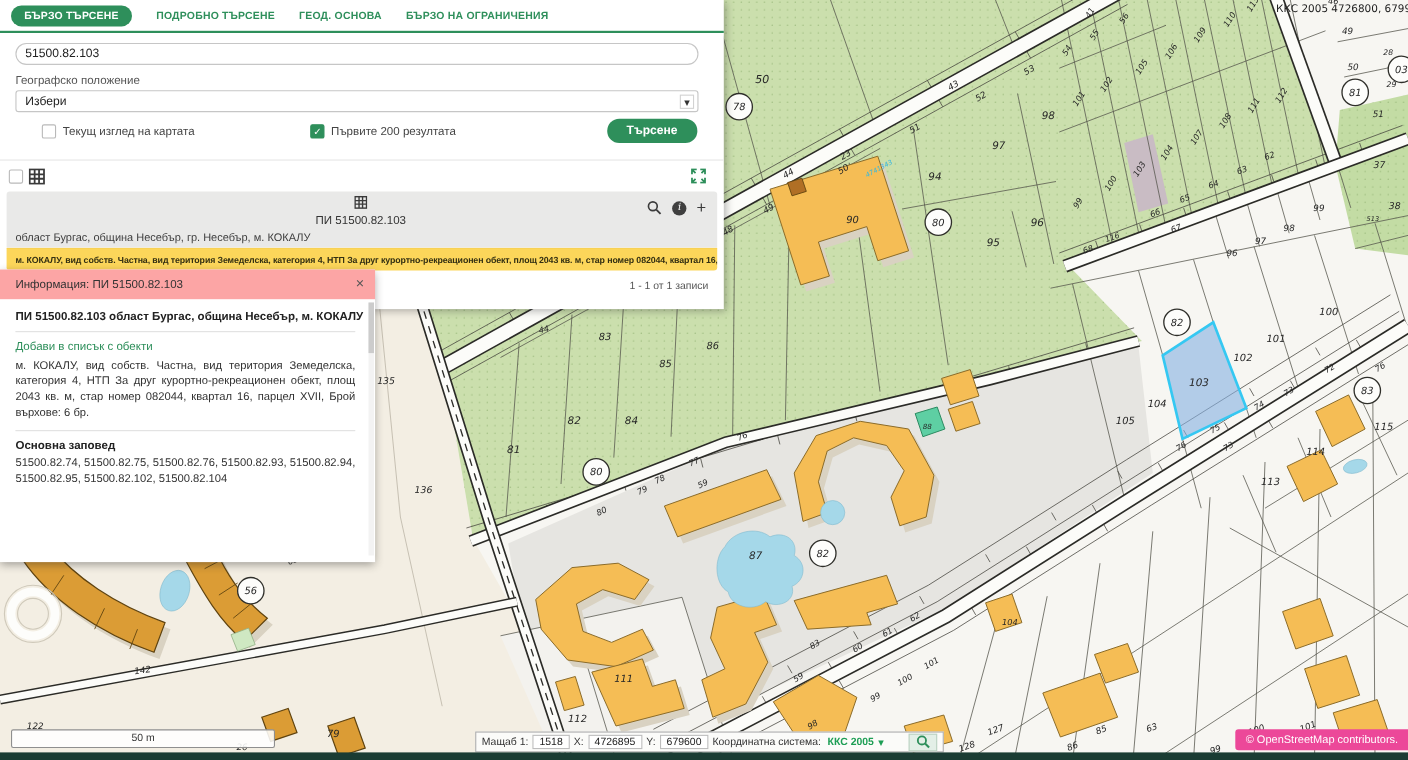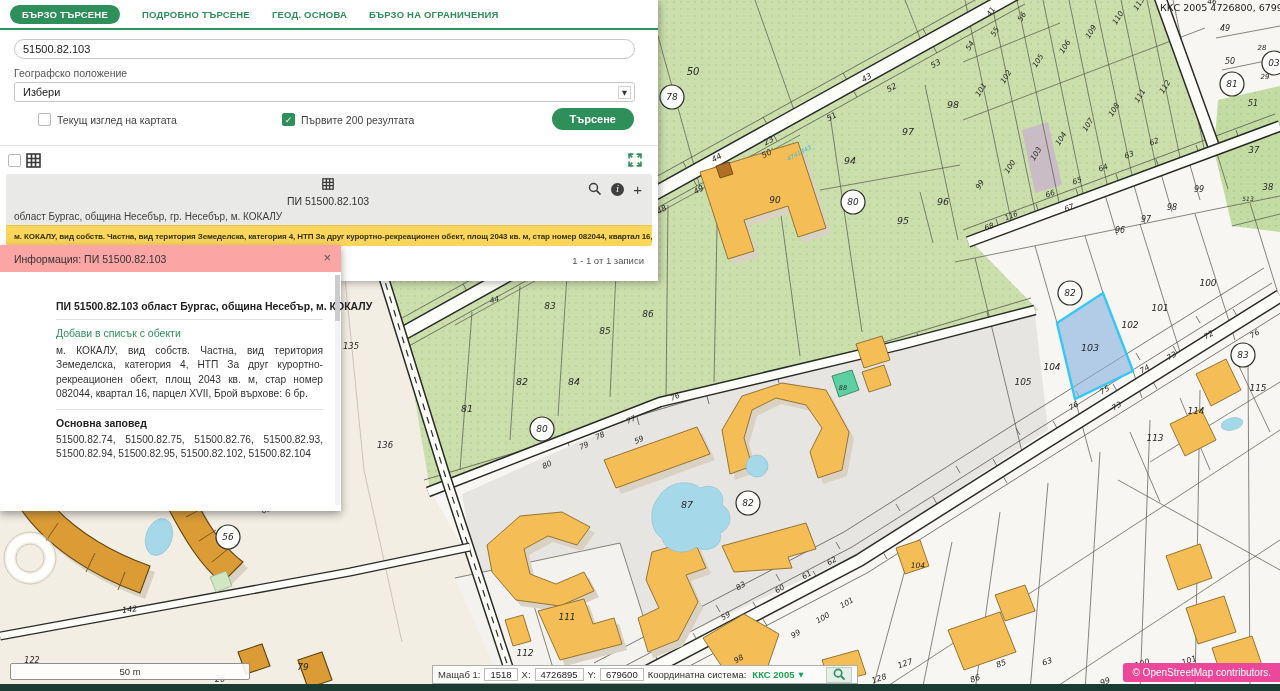--- a/index.html
+++ b/index.html
@@ -57,21 +57,21 @@
   .pg-page { width:16px; height:16px; background:#cfe7d2; border:1px solid #a7cbaa; color:#2d5f33;
     font-size:9px; display:flex; align-items:center; justify-content:center; cursor:pointer; }
   .pg-summary { position:absolute; right:2px; top:2px; font-size:9.5px; color:#555; }
 
   
   .info-panel { position:absolute; left:0; top:245px; width:341px; height:266px; background:#fff;
     box-shadow:0 3px 8px rgba(40,40,40,.45); }
   .info-head { position:relative; height:27px; background:#fca5a5; display:flex; align-items:center; }
   .info-head-title { font-size:10.5px; color:#333; padding-left:14px; }
   .info-close { position:absolute; right:10px; top:6px; font-size:13px; color:#555; cursor:pointer; line-height:13px; }
-  .info-body { padding:28px 18px 0 14px;margin-left:42px; }
+  .info-body { padding:10px 18px 0 14px; }
   .info-title { font-size:10.5px; font-weight:bold; color:#222; white-space:nowrap;
     padding-bottom:7px; border-bottom:1px solid #e0e0e0; }
   .info-link { font-size:10.5px; color:#2e8f5b; margin:7px 0 5px 0; cursor:pointer; }
   .info-para { font-size:10.2px; color:#333; text-align:justify; line-height:1.42;
     padding-bottom:7px; border-bottom:1px solid #e0e0e0; }
   .info-sub { font-size:10.5px; font-weight:bold; color:#222; margin:7px 0 4px 0; }
   .info-para2 { font-size:10.2px; color:#333; text-align:justify; line-height:1.42; padding-bottom:7px; }
   .info-para2.bordered { border-bottom:1px solid #e0e0e0; }
   .info-scroll { position:absolute; right:1px; top:30px; width:5px; height:230px; background:#f3f3f3; }
   .info-thumb { width:5px; height:46px; background:#cccccc; }

